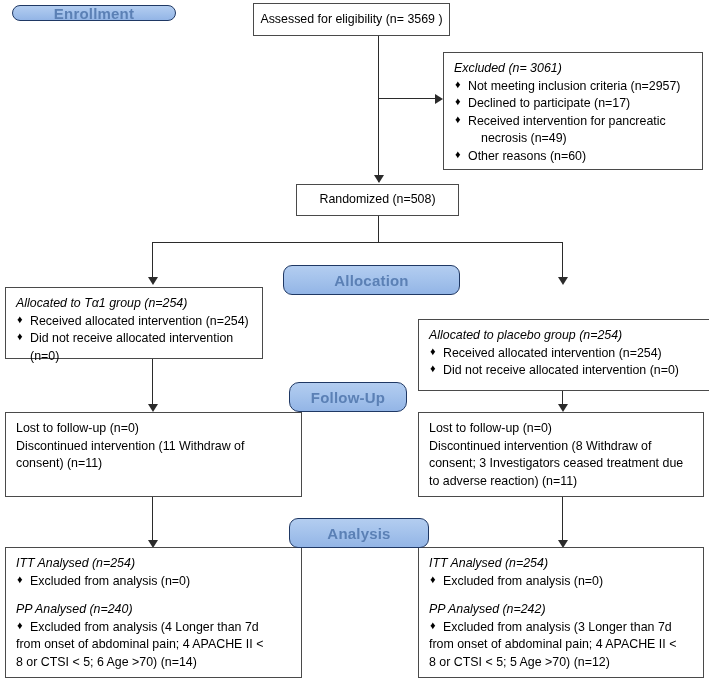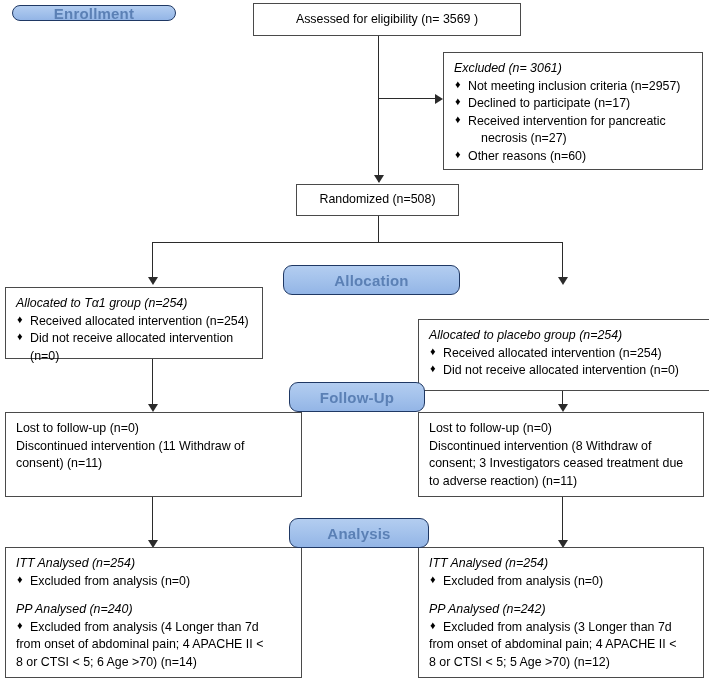--- a/index.html
+++ b/index.html
@@ -119,21 +119,21 @@
 </style>
 </head>
 <body>
 
 <div id="page">
 
   <div class="stage-label" style="left:12px; top:5px; width:164px; height:16px;">
     <span>Enrollment</span>
   </div>
 
-  <div class="node center-text" style="left:253px; top:3px; width:268px; height:33px;">
+  <div class="node center-text" style="left:253px; top:3px; width:197px; height:33px;">
     <span>Assessed for eligibility (n= 3569 )</span>
   </div>
 
   <div class="vline" style="left:378px; top:36px; height:146px;"></div>
 
   <div class="hline" style="left:378px; top:98px; width:58px;"></div>
   <div class="arrow-right" style="left:435px; top:93.5px;"></div>
 
   <div class="node" style="left:443px; top:52px; width:260px; height:118px;">
     <div class="head">Excluded  (n= 3061)</div>
@@ -142,21 +142,21 @@
         <span class="bullet">♦</span>
         <span>Not meeting inclusion criteria (n=2957)</span>
       </li>
       <li>
         <span class="bullet">♦</span>
         <span>Declined to participate (n=17)</span>
       </li>
       <li>
         <span class="bullet">♦</span>
         <span>Received intervention for pancreatic</span>
-        <span class="cont">necrosis (n=27)</span>
+        <span class="cont">necrosis (n=49)</span>
       </li>
       <li>
         <span class="bullet">♦</span>
         <span>Other reasons (n=60)</span>
       </li>
     </ul>
   </div>
 
   <div class="arrow-down" style="left:373.5px; top:175px;"></div>
 
@@ -201,21 +201,21 @@
         <span>Did not receive allocated intervention (n=0)</span>
       </li>
     </ul>
   </div>
 
   <div class="vline" style="left:152px; top:359px; height:48px;"></div>
   <div class="arrow-down" style="left:147.5px; top:404px;"></div>
   <div class="vline" style="left:562px; top:359px; height:48px;"></div>
   <div class="arrow-down" style="left:557.5px; top:404px;"></div>
 
-  <div class="stage-label" style="left:289px; top:382px; width:136px; height:30px;">
+  <div class="stage-label" style="left:289px; top:382px; width:118px; height:30px;border-radius:10px;">
     <span>Follow-Up</span>
   </div>
 
   <div class="node" style="left:5px; top:412px; width:297px; height:85px;">
     <div>Lost to follow-up (n=0)</div>
     <div>
       <span class="wrapline">Discontinued intervention (11 Withdraw of</span>
       <span class="wrapline">consent) (n=11)</span>
     </div>
   </div>

